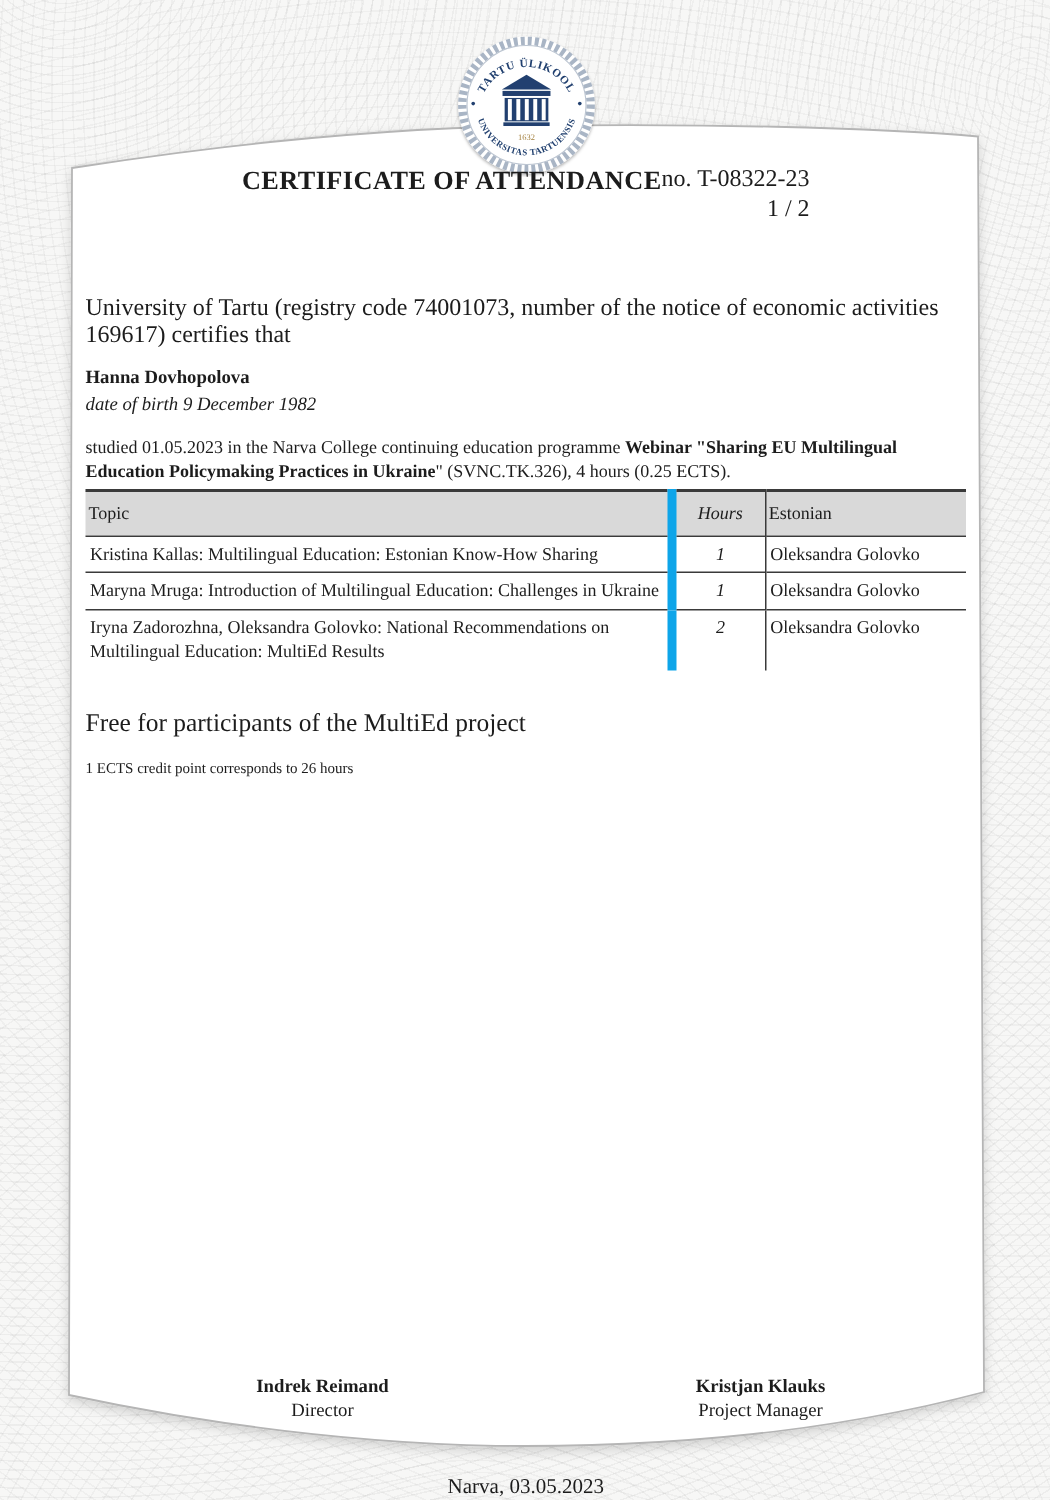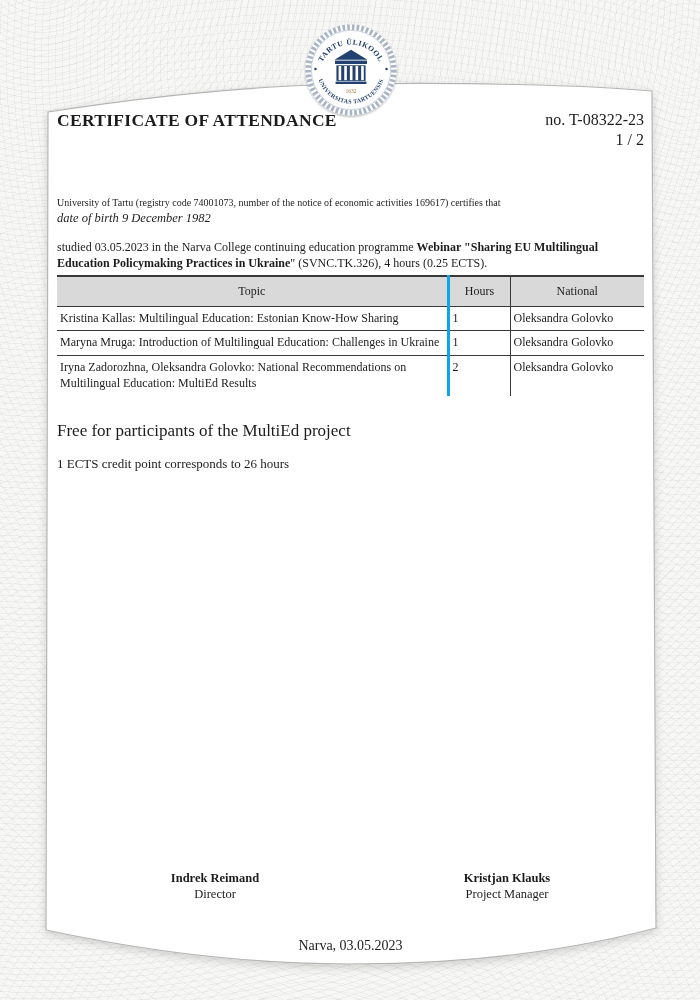--- a/index.html
+++ b/index.html
@@ -9,46 +9,46 @@
     background:
       repeating-radial-gradient(circle at 6% -4%, rgba(110,110,110,.075) 0 1px, transparent 1px 6px),
       repeating-radial-gradient(circle at 98% 6%, rgba(110,110,110,.06) 0 1px, transparent 1px 7px),
       repeating-radial-gradient(circle at 45% 115%, rgba(110,110,110,.06) 0 1px, transparent 1px 8px),
       #f7f7f6;
   }
   .page-svg{position:absolute;left:0;top:0;}
   .seal-svg{position:absolute;left:304px;top:22px;width:94px;height:96px;}
   .content{position:absolute;left:57px;top:0;width:587px;}
 
-  .title-row{margin-top:110px;display:flex;justify-content:space-between;align-items:flex-start;}
+  .title-row{margin-top:110px;display:flex;justify-content:center;align-items:flex-start;}
   .title{font-size:17.5px;font-weight:bold;letter-spacing:.3px;margin:0;}
   .doc-meta{text-align:right;font-size:16px;line-height:1.28;}
 
-  .certifies{margin:46px 0 0 0;font-size:10px;}
+  .certifies{margin:46px 0 0 0;font-size:16px;}
   .name{margin:11px 0 0 0;font-size:12.5px;font-weight:bold;}
   .dob{margin:3px 0 0 0;font-size:12.5px;font-style:italic;}
   .studied{margin:13px 0 0 0;font-size:12px;line-height:16px;}
 
   table.courses{margin-top:4px;border-collapse:collapse;table-layout:fixed;width:587px;font-size:12px;}
   table.courses col.c-topic{width:391px;}
   table.courses col.c-hours{width:62px;}
   table.courses col.c-lect{width:134px;}
   table.courses thead th{
-    background:#d9d9d9;font-weight:normal;text-align:center;
+    background:#d9d9d9;font-weight:normal;text-align:left;
     border-top:2px solid #3a3a3a;border-bottom:1px solid #3a3a3a;
     padding:7px 2px;
   }
   table.courses td{vertical-align:top;padding:3px 3px 4px 3px;line-height:16.5px;}
   table.courses tbody tr{border-bottom:1px solid #3a3a3a;}
   table.courses tbody tr:last-child{border-bottom:none;}
   table.courses th:nth-child(2), table.courses td:nth-child(2){
-    border-left:3px solid #0ea5e9;border-right:1px solid #3a3a3a;
+    border-left:6px solid #0ea5e9;border-right:1px solid #3a3a3a;text-align:center;font-style:italic;
   }
   .note1{margin:25px 0 0 0;font-size:17px;}
-  .note2{margin:15px 0 0 0;font-size:13px;}
+  .note2{margin:15px 0 0 0;font-size:10px;}
 
   .signatures{position:relative;margin-top:398px;height:36px;}
   .sig{position:absolute;width:200px;text-align:center;font-size:12.5px;line-height:1.3;}
   .sig .sig-name{font-weight:bold;}
   .sig-left{left:58px;top:0;}
   .sig-right{left:350px;top:0;}
   .place-date{margin-top:32px;text-align:center;font-size:14px;}
 </style>
 </head>
 <body>
@@ -107,35 +107,36 @@
 
   <div class="title-row">
     <h1 class="title">CERTIFICATE OF ATTENDANCE</h1>
     <div class="doc-meta">
       <div>no. T-08322-23</div>
       <div>1 / 2</div>
     </div>
   </div>
 
   <p class="certifies">University of Tartu (registry code 74001073, number of the notice of economic activities 169617) certifies that</p>
+  <p class="name">Hanna Dovhopolova</p>
   <p class="dob">date of birth 9 December 1982</p>
 
-  <p class="studied"><span>studied 03.05.2023 in the Narva College continuing education programme </span><strong>Webinar "Sharing EU Multilingual Education Policymaking Practices in Ukraine</strong><span>" (SVNC.TK.326), 4 hours (0.25 ECTS).</span></p>
+  <p class="studied"><span>studied 01.05.2023 in the Narva College continuing education programme </span><strong>Webinar "Sharing EU Multilingual Education Policymaking Practices in Ukraine</strong><span>" (SVNC.TK.326), 4 hours (0.25 ECTS).</span></p>
 
   <table class="courses">
     <colgroup>
         <col class="c-topic">
         <col class="c-hours">
         <col class="c-lect">
       </colgroup>
     <thead>
       <tr>
         <th>Topic</th>
         <th>Hours</th>
-        <th>National</th>
+        <th>Estonian</th>
       </tr>
     </thead>
     <tbody>
       <tr>
         <td>Kristina Kallas: Multilingual Education: Estonian Know-How Sharing</td>
         <td>1</td>
         <td>Oleksandra Golovko</td>
       </tr>
       <tr>
         <td>Maryna Mruga:  Introduction of Multilingual Education: Challenges in Ukraine</td>

